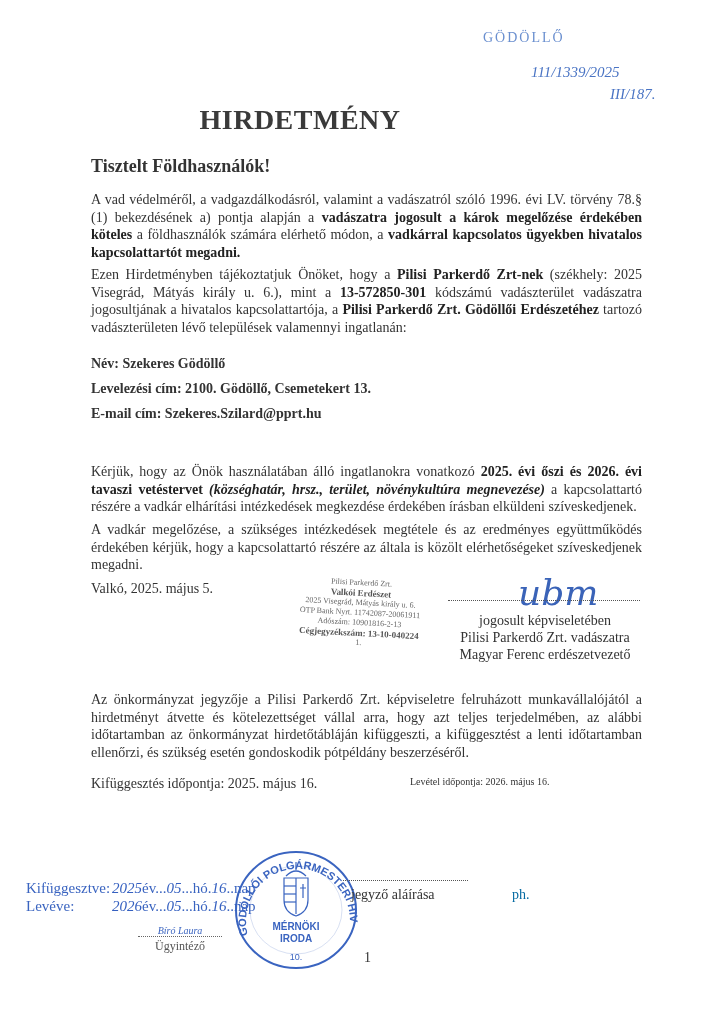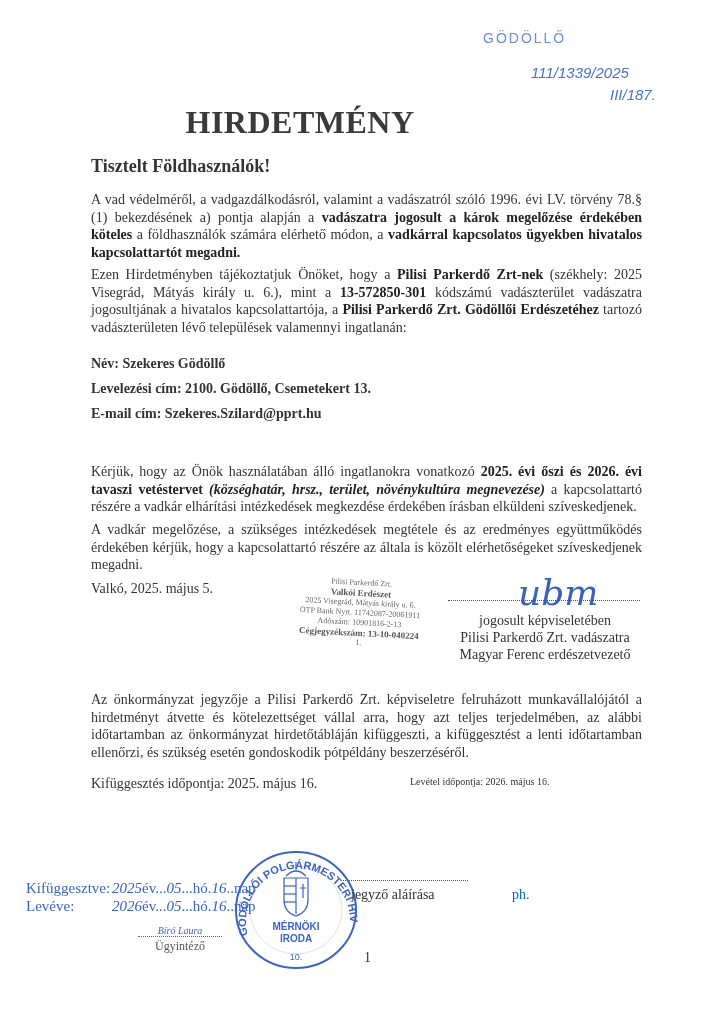--- a/index.html
+++ b/index.html
@@ -2,29 +2,29 @@
 <html><head>
 <meta charset="utf-8">
 <style>
   html, body { margin: 0; padding: 0; }
   body {
     width: 724px; height: 1024px; background: #ffffff; position: relative; overflow: hidden;
     font-family: "Liberation Serif", "DejaVu Serif", serif; color: #2a2a2a;
   }
   .abs { position: absolute; }
   .hand {
-    font-family: Liberation Sans, sans-serif; color: #4a74c4; font-style: italic;
+    font-family: Liberation Serif, serif; color: #4a74c4; font-style: italic;
   }
   .hand-city { left: 483px; top: 30px; font-size: 14px; letter-spacing: 2px; color: #6a8fcf; font-style: normal; }
   .hand-ref1 { left: 531px; top: 64px; font-size: 15px; }
   .hand-ref2 { left: 610px; top: 86px; font-size: 15px; }
 
   .title {
     left: 0; width: 600px; top: 104px; text-align: center;
-    font-size: 32px; font-weight: bold; letter-spacing: 0.5px; color: #3a3a3a;
+    font-size: 28px; font-weight: bold; letter-spacing: 0.5px; color: #3a3a3a;
   }
   .salutation { left: 91px; top: 156px; font-size: 18px; font-weight: bold; color: #333; }
 
   .para {
     left: 91px; width: 551px; font-size: 14px; line-height: 17.5px; text-align: justify; color: #333;
   }
   .p1 { top: 191px; }
   .p2 { top: 266px; }
   .contacts { left: 91px; top: 351px; font-size: 14px; font-weight: bold; color: #333; }
   .contacts div { height: 25px; line-height: 25px; }

